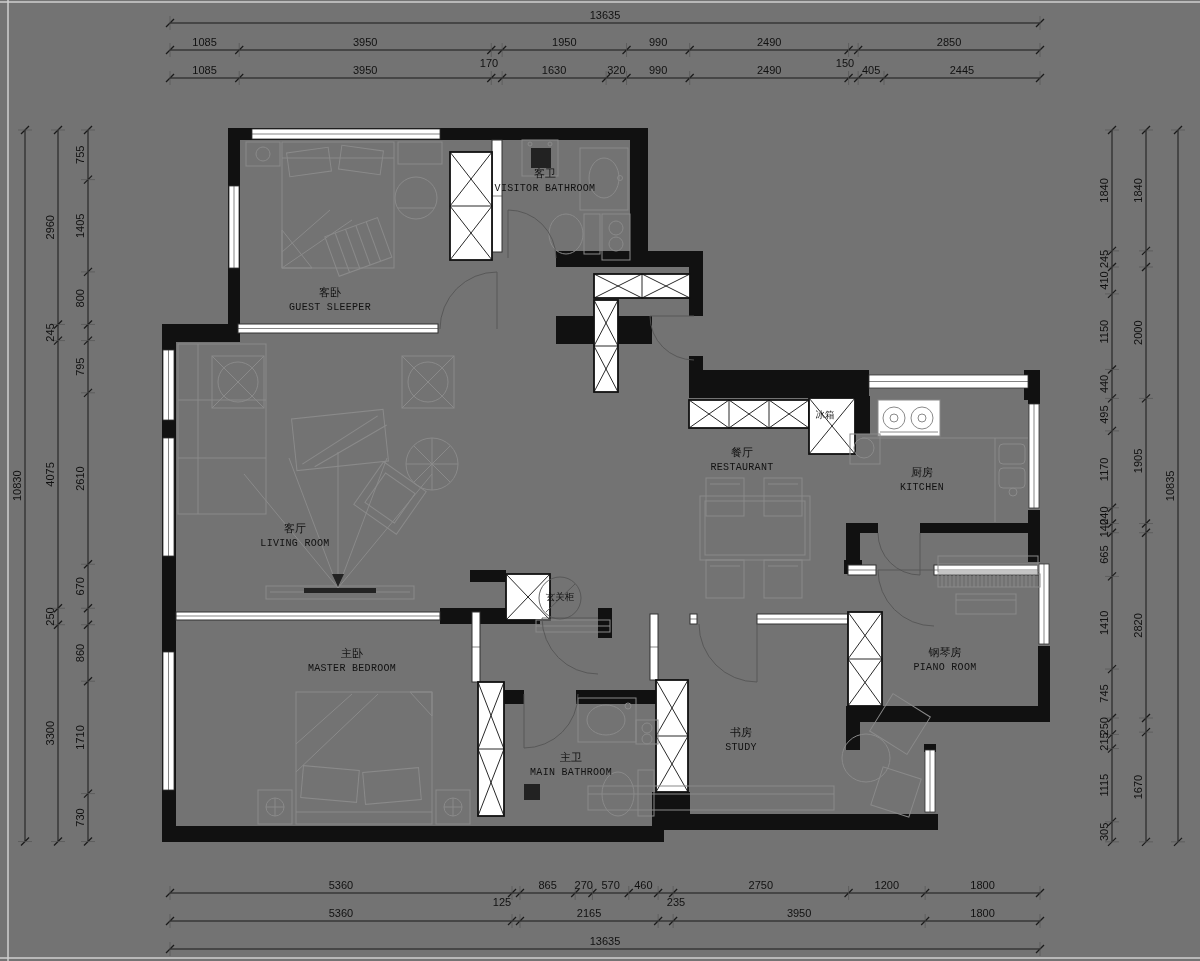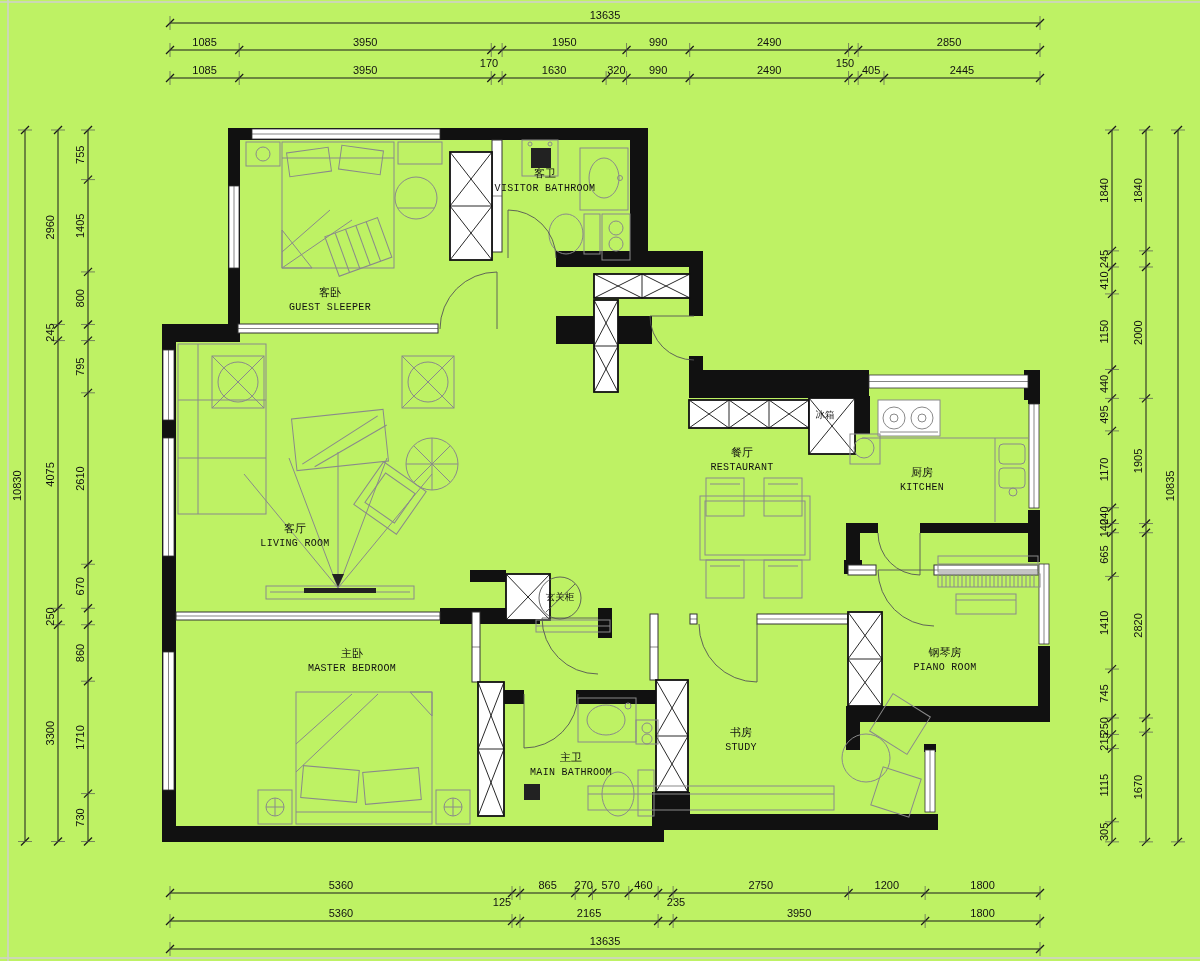--- a/index.html
+++ b/index.html
@@ -1,16 +1,16 @@
 <!DOCTYPE html>
 <html><head>
 <meta charset="utf-8">
 <style>
   html,body{margin:0;padding:0;background:#fff;}
-  #stage{position:relative;width:1200px;height:961px;background:#bef264;overflow:hidden;
+  #stage{position:relative;width:1200px;height:961px;background:#737373;overflow:hidden;
          font-family:"Liberation Sans",sans-serif;}
   svg{position:absolute;left:0;top:0;}
   .dl{stroke:#1a1a1a;stroke-width:1;fill:none}
   .tk{stroke:#1a1a1a;stroke-width:1.2;fill:none}
   .wl{stroke:#555;stroke-width:0.7;fill:none}
   .dim{font:11px "Liberation Sans",sans-serif;fill:#111}
   .zh{font:11px "Liberation Sans",sans-serif;fill:#111;text-anchor:middle}
   .en{font:10px "Liberation Mono",monospace;fill:#111;text-anchor:middle;letter-spacing:.3px}
   .sm{font:9.5px "Liberation Sans",sans-serif;fill:#111;text-anchor:middle}
   .w{fill:#111;stroke:none}

